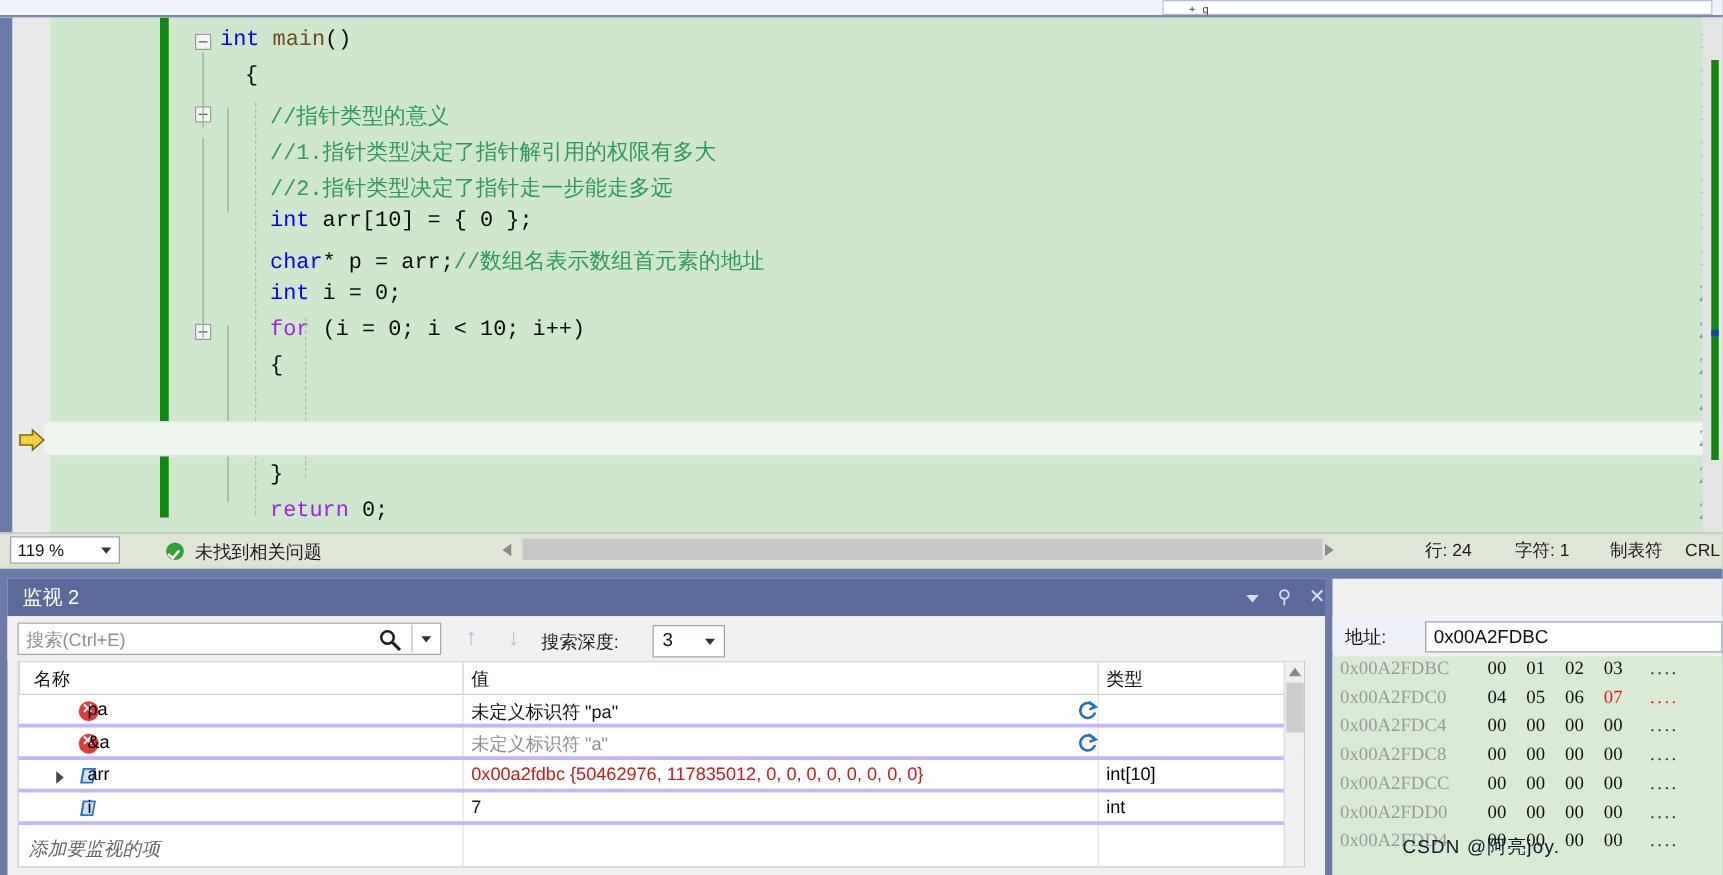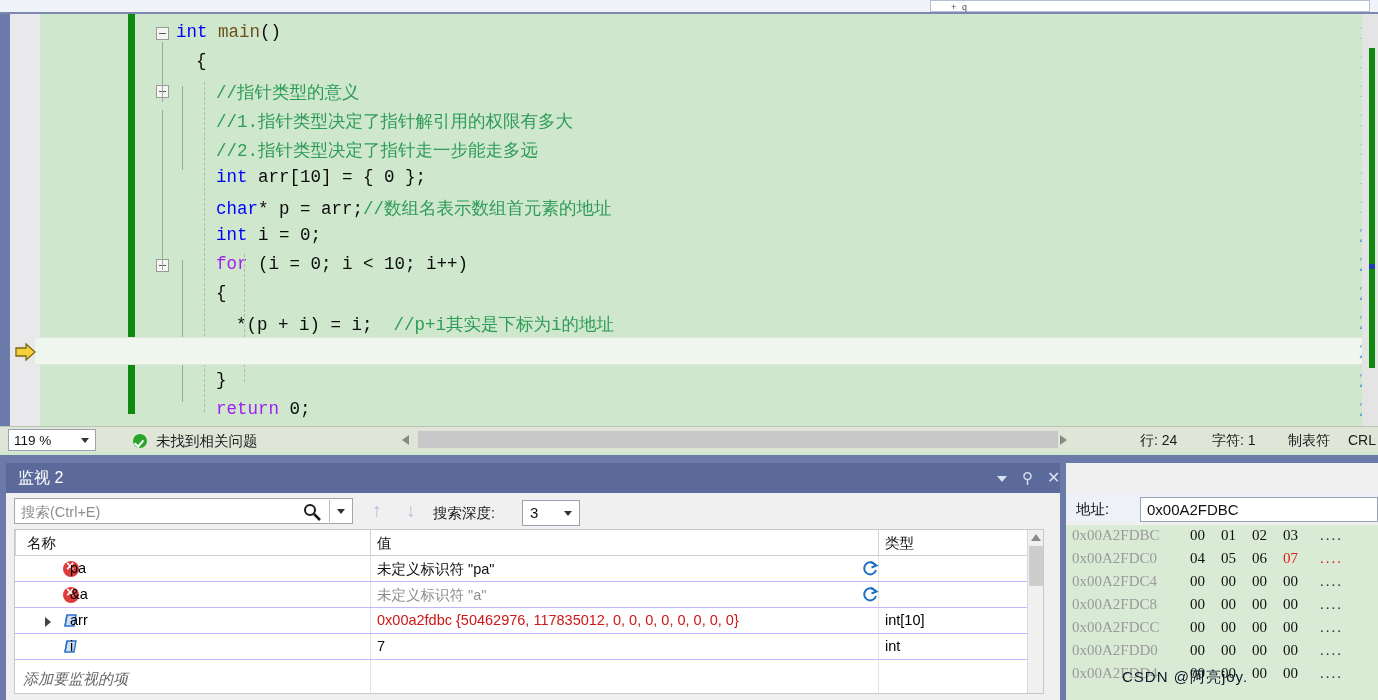--- a/index.html
+++ b/index.html
@@ -82,21 +82,21 @@
   .arrow-btn{position:absolute;top:8px;width:22px;height:22px;color:#b2bfd6;font-size:19px;text-align:center;line-height:20px;}
   .depth-label{position:absolute;left:427px;top:11px;font-size:14.5px;color:#1b1b1b;}
   .depth-box{position:absolute;left:516px;top:7px;width:58px;height:26px;background:#fff;border:1px solid #9aa3b3;box-sizing:border-box;}
   .depth-val{position:absolute;left:7px;top:3px;font-size:15px;color:#111;}
   .depth-caret{position:absolute;right:7px;top:10px;width:0;height:0;border-left:4px solid transparent;border-right:4px solid transparent;border-top:5px solid #333;}
 
   .watch-grid{position:absolute;left:8px;top:66px;width:1030px;height:165px;background:#fff;border:1px solid #c8c8c8;box-sizing:border-box;}
   .wg-head{position:absolute;left:0;top:0;width:100%;height:26px;background:#fff;border-bottom:1px solid #cfcfcf;box-sizing:border-box;}
   .wg-th{position:absolute;top:4px;font-size:14.5px;color:#111;}
   .wg-div{position:absolute;top:0;width:1px;height:26px;background:#d3d3d3;}
-  .wg-row{position:absolute;left:0;width:100%;height:26px;border-bottom:1px solid #c4b5fd;box-sizing:border-box;}
+  .wg-row{position:absolute;left:0;width:100%;height:26px;border-bottom:3px solid #c4b5fd;box-sizing:border-box;}
   .wg-cell{position:absolute;top:4px;font-size:14.5px;white-space:nowrap;}
   .c-name{left:55px;}
   .c-val{left:362px;}
   .c-type{left:870px;}
   .col-sep{position:absolute;top:0;width:1px;height:100%;background:#e2e2e2;}
   .expander{position:absolute;left:30px;top:9px;width:0;height:0;border-top:5px solid transparent;border-bottom:5px solid transparent;border-left:6px solid #444;}
   .err-icon{position:absolute;left:48px;top:5px;width:16px;height:16px;border-radius:50%;background:#e03b3b;}
   .err-icon::after{content:"\00d7";position:absolute;left:3px;top:-3px;color:#fff;font-size:14px;font-weight:bold;}
   .diamond{position:absolute;left:48px;top:5px;width:15px;height:15px;}
   .refresh{position:absolute;left:845px;top:3px;width:20px;height:20px;}
@@ -146,21 +146,20 @@
         <div class="collapse-box" style="top: 71px; left: 16px;"></div>
         <div class="cline" style="top: 66px; left: 76px;"><span class="cm">//指针类型的意义</span></div>
         <div class="cline" style="top: 95px; left: 76px;"><span class="cm">//1.指针类型决定了指针解引用的权限有多大</span></div>
         <div class="cline" style="top: 124px; left: 76px;"><span class="cm">//2.指针类型决定了指针走一步能走多远</span></div>
         <div class="cline" style="top: 153px; left: 76px;"><span class="kw">int</span><span class="pl"> arr[</span><span class="num">10</span><span class="pl">] = { </span><span class="num">0</span><span class="pl"> };</span></div>
         <div class="cline" style="top: 182px; left: 76px; text-align: right;"><span class="kw">char</span><span class="pl">* p = arr;</span><span class="cm">//数组名表示数组首元素的地址</span></div>
         <div class="cline" style="top: 211px; left: 76px;"><span class="kw">int</span><span class="pl"> i = </span><span class="num">0</span><span class="pl">;</span></div>
         <div class="collapse-box" style="top: 245px; left: 16px;"></div>
         <div class="cline" style="top: 240px; left: 76px;"><span class="kw2">for</span><span class="pl"> (i = </span><span class="num">0</span><span class="pl">; i &lt; </span><span class="num">10</span><span class="pl">; i++)</span></div>
         <div class="cline" style="top: 269px; left: 76px;"><span class="pl">{</span></div>
-        <div class="cline" style="top: 298px; left: 96px;"><span class="pl">*(p + i) = i;  </span><span class="cm">//p+i其实是下标为i的地址</span></div>
         <div class="cline" style="top: 327px; left: 96px;"><span class="fn">printf</span><span class="pl">(</span><span class="str">"%d "</span><span class="pl">, arr[i]);</span><span class="elapsed">  已用时间 &lt;= 1ms</span></div>
         <div class="cline" style="top: 356px; left: 76px;"><span class="pl">}</span></div>
         <div class="cline" style="top: 385px; left: 76px;"><span class="kw2">return</span><span class="pl"> </span><span class="num">0</span><span class="pl">;</span></div>
         <div class="vbar" style="left: 22px; top: 28px; height: 60px;"></div>
         <div class="vbar" style="left: 22px; top: 96px; height: 160px;"></div>
         <div class="vbar" style="left: 42px; top: 72px; height: 84px;"></div>
         <div class="vbar" style="left: 42px; top: 246px; height: 142px;"></div>
         <div class="vguide" style="left: 64px; top: 68px; height: 330px;"></div>
         <div class="vguide" style="left: 104px; top: 240px; height: 128px;"></div>
       </div>

